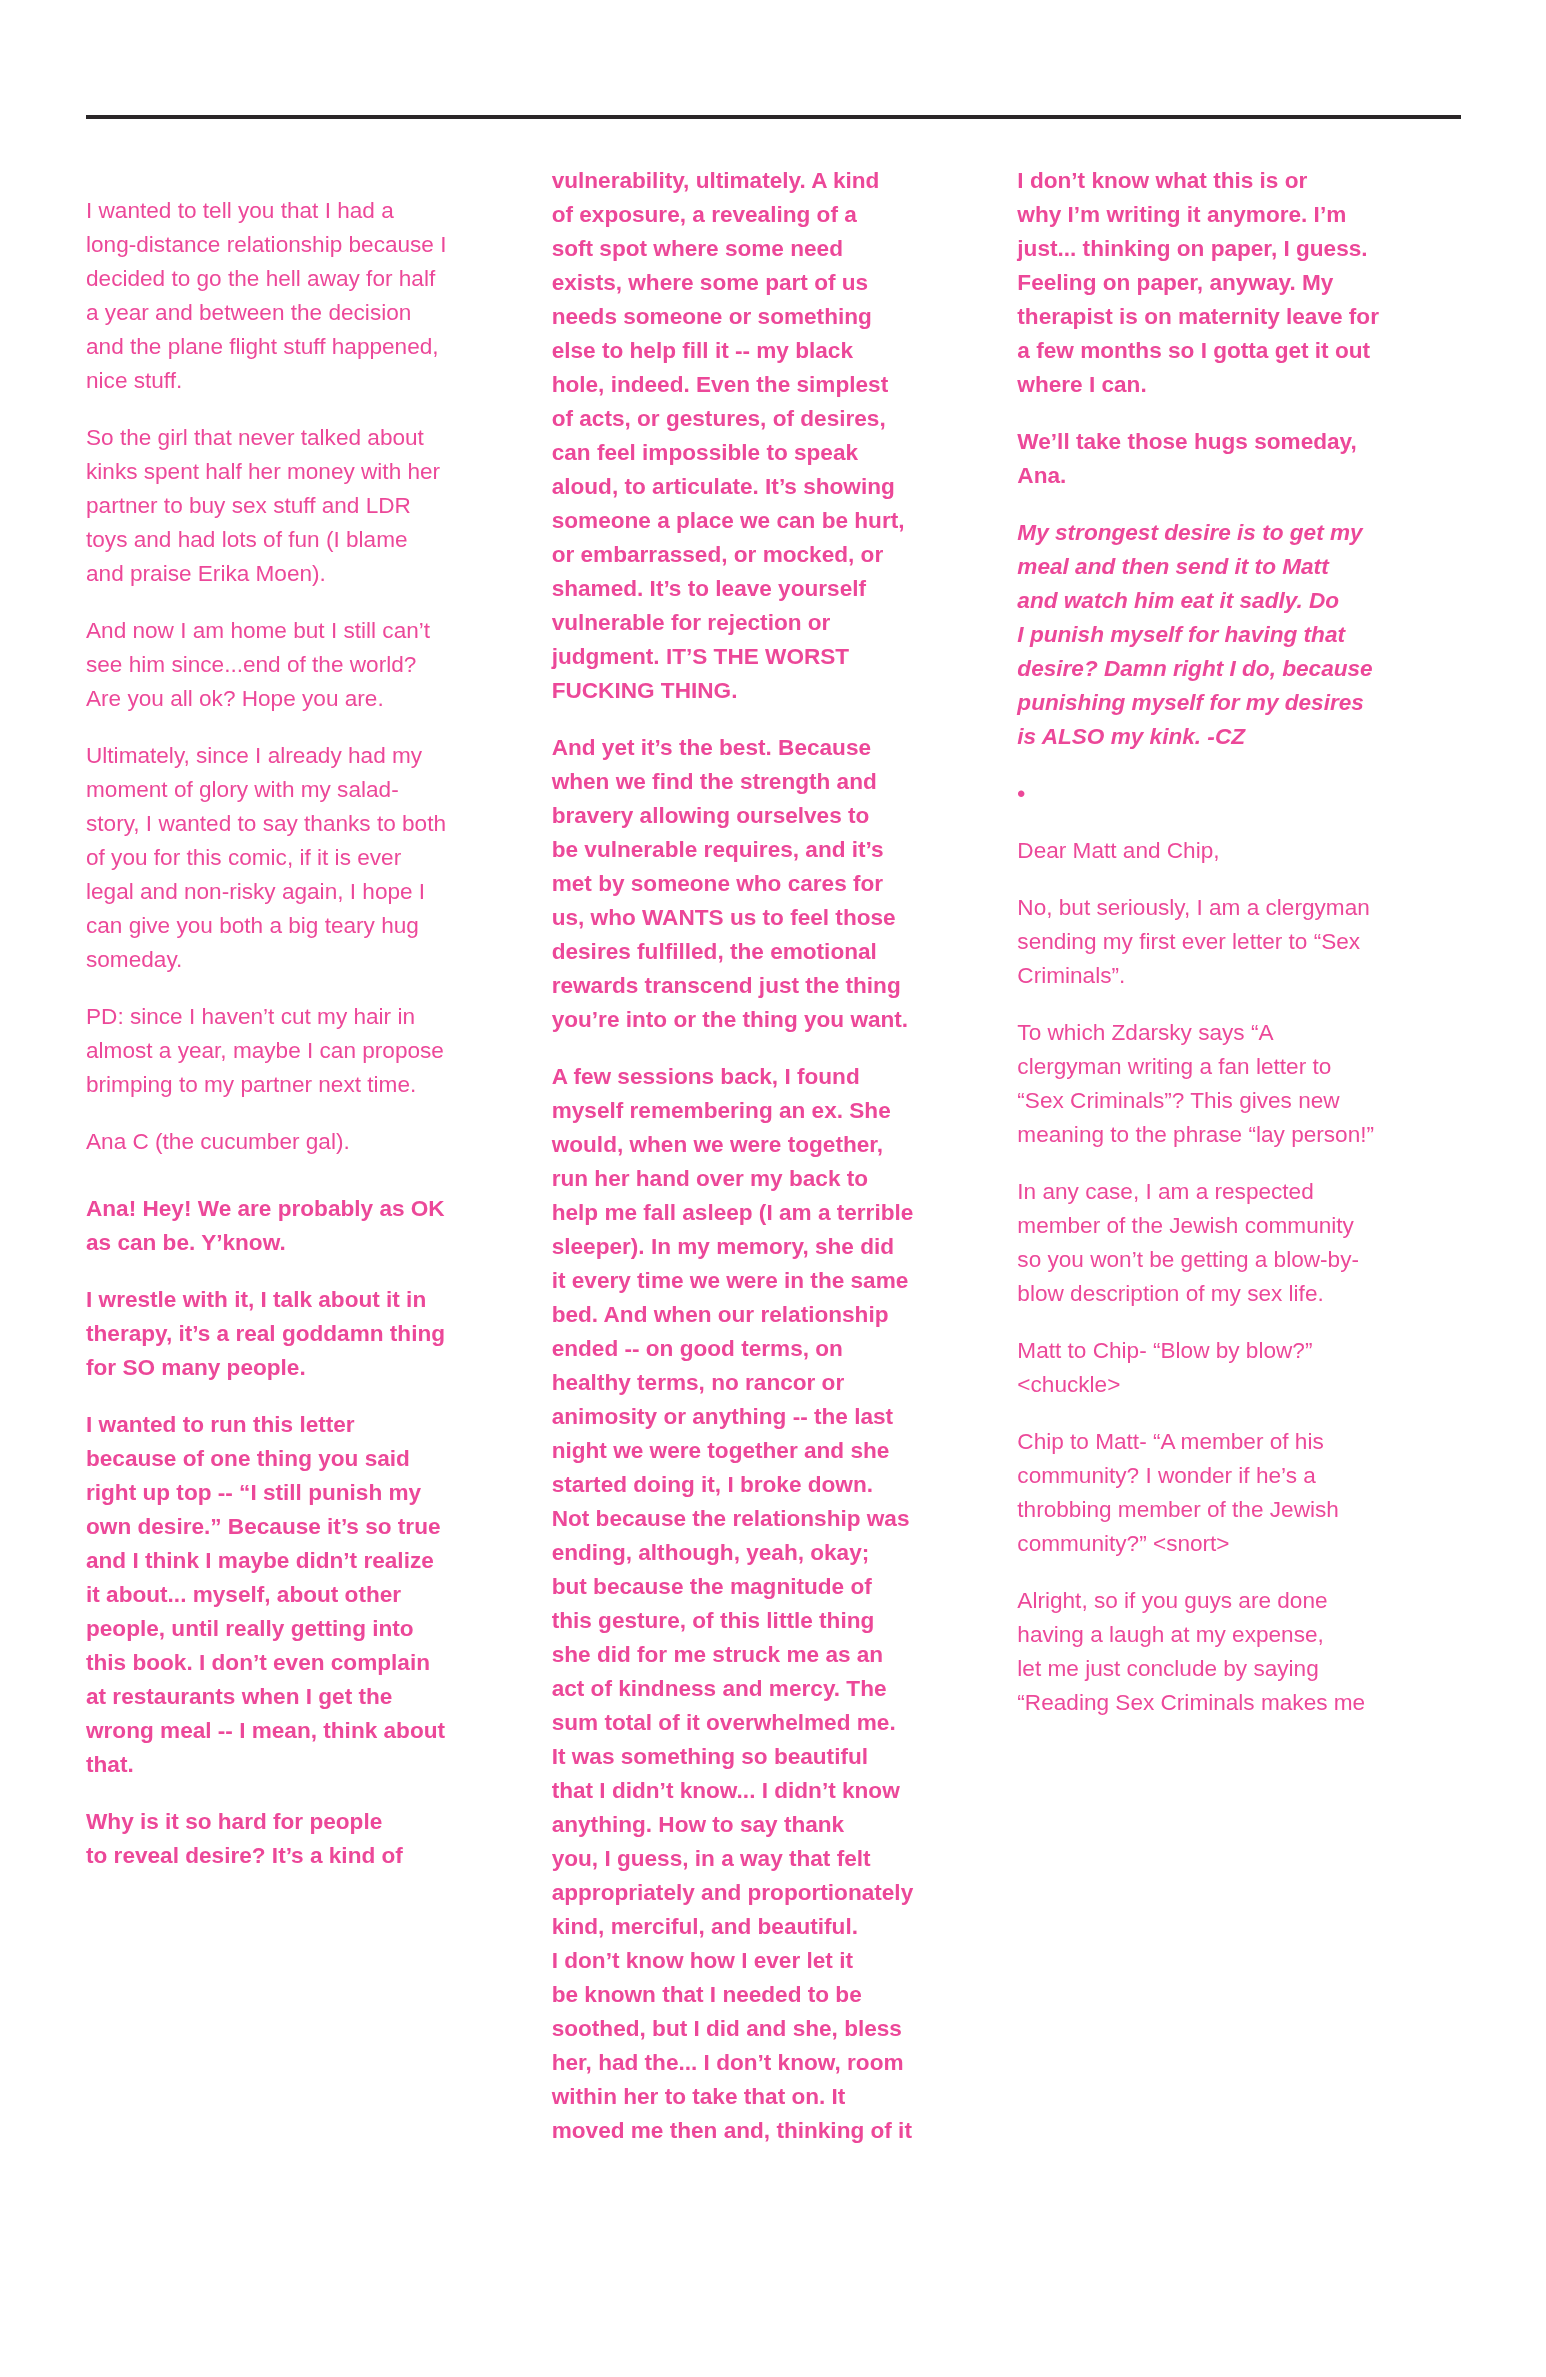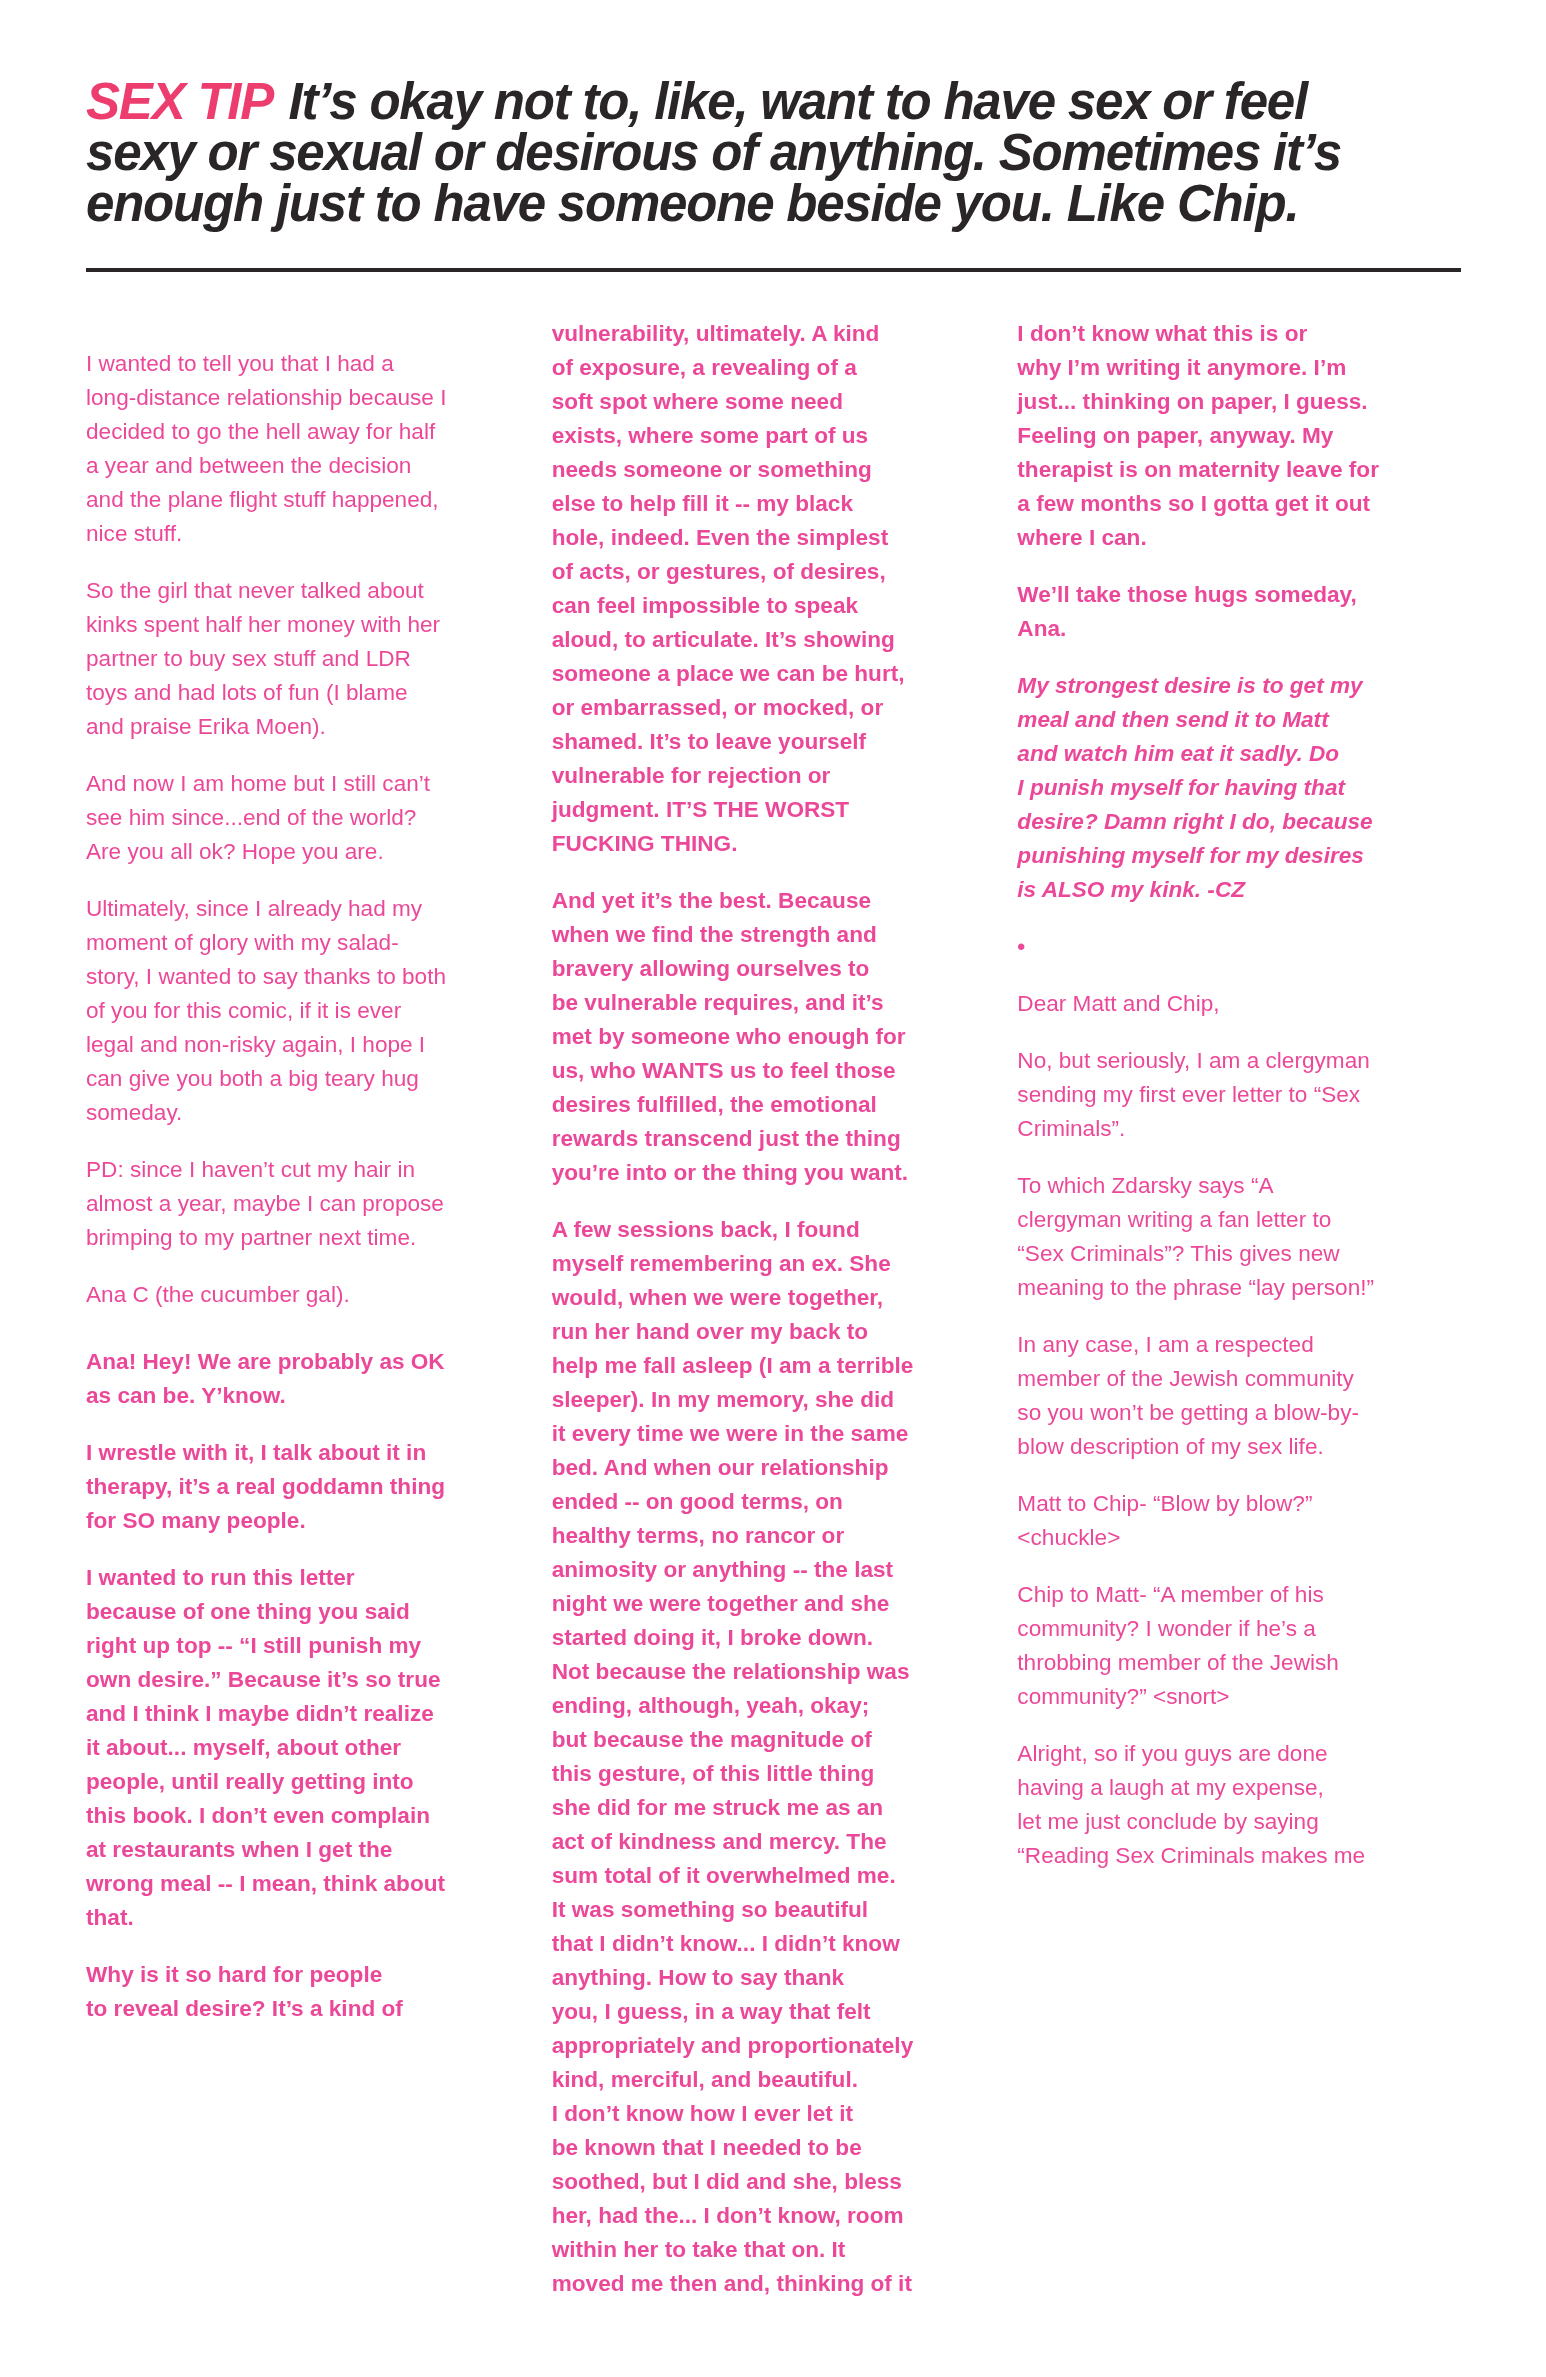--- a/index.html
+++ b/index.html
@@ -52,25 +52,20 @@
   .regular { font-weight: 400; }
   .bold { font-weight: 700; }
   .bold-italic { font-weight: 700; font-style: italic; }
   .bullet { font-weight: 700; }
   .extra-gap { margin-top: 33px; }
 </style>
 </head>
 <body>
 
 <div class="page">
-  <header>
-    <h1 class="headline"><span class="tip-label">SEX TIP</span><span class="headline-text">It’s okay not to, like, want to have sex or feel
-sexy or sexual or desirous of anything. Sometimes it’s
-enough just to have someone beside you. Like Chip.</span></h1>
-  </header>
 
   <hr class="rule">
 
   <main class="columns">
     <section class="column">
         <p class="para regular">I wanted to tell you that I had a
 long-distance relationship because I
 decided to go the hell away for half
 a year and between the decision
 and the plane flight stuff happened,
@@ -127,21 +122,21 @@
 someone a place we can be hurt,
 or embarrassed, or mocked, or
 shamed. It’s to leave yourself
 vulnerable for rejection or
 judgment. IT’S THE WORST
 FUCKING THING.</p>
         <p class="para bold">And yet it’s the best. Because
 when we find the strength and
 bravery allowing ourselves to
 be vulnerable requires, and it’s
-met by someone who enough for
+met by someone who cares for
 us, who WANTS us to feel those
 desires fulfilled, the emotional
 rewards transcend just the thing
 you’re into or the thing you want.</p>
         <p class="para bold">A few sessions back, I found
 myself remembering an ex. She
 would, when we were together,
 run her hand over my back to
 help me fall asleep (I am a terrible
 sleeper). In my memory, she did

